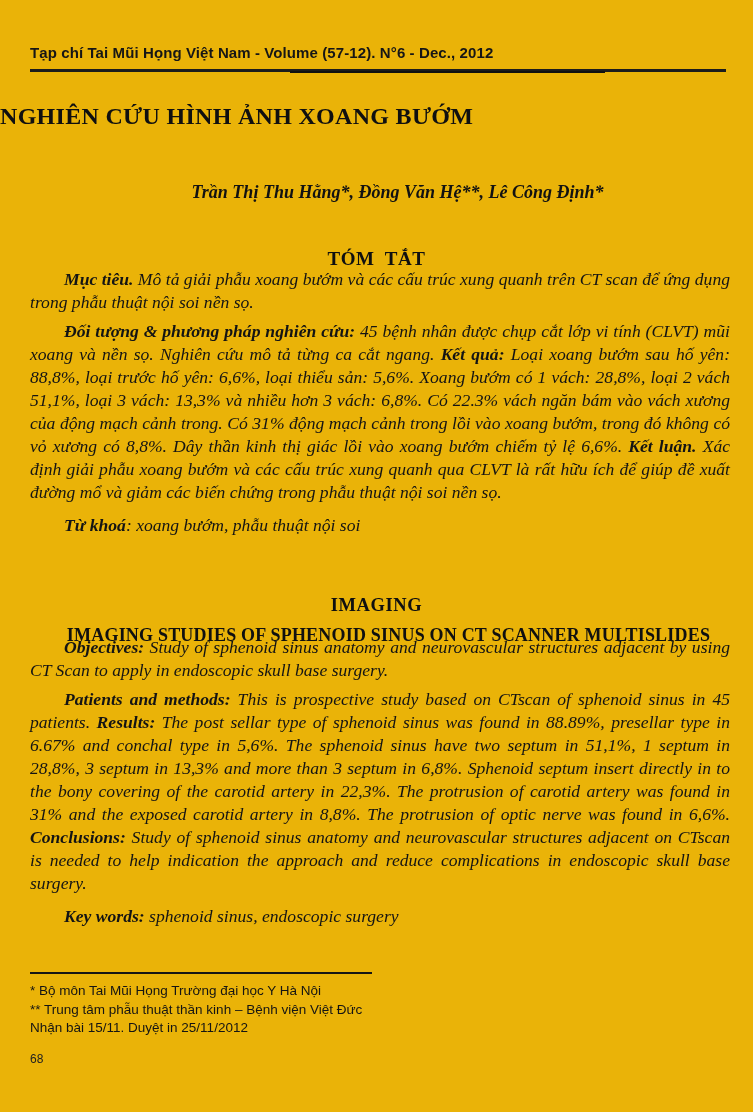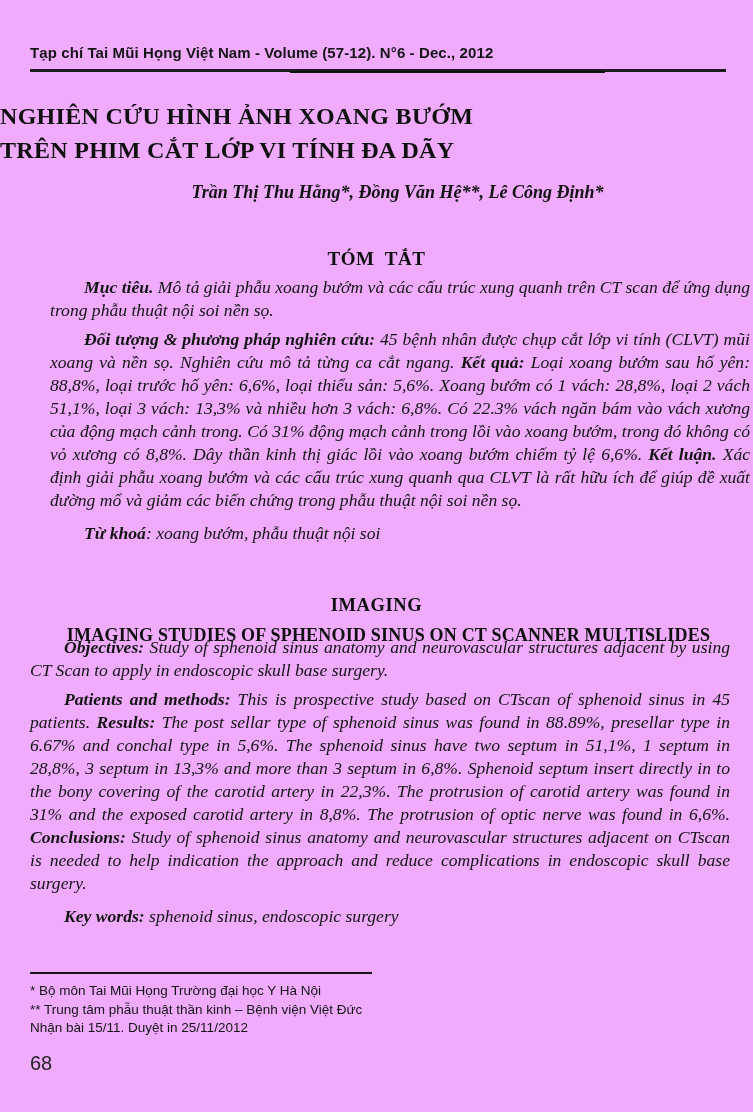--- a/index.html
+++ b/index.html
@@ -4,21 +4,21 @@
 <style>
   html, body {
     margin: 0;
     padding: 0;
     background: #ffffff;
   }
   .page {
     position: relative;
     width: 753px;
     height: 1112px;
-    background: #f0abfc;
+    background: #eab308;
     color: #131313;
     font-family: "Liberation Serif", serif;
     overflow: hidden;
   }
   .journal-header {
     position: absolute;
     left: 30px;
     top: 44px;
     width: 712px;
     font-family: "Liberation Sans", sans-serif;
@@ -90,21 +90,21 @@
     top: 625px;
     font-size: 18px;
     letter-spacing: 0.2px;
     margin-left: 12px;
   }
   .abstract {
     position: absolute;
     left: 30px;
     width: 700px;
   }
-  .abstract-vi { top: 276px; margin-left: 20px; }
+  .abstract-vi { top: 268px; }
   .abstract-en { top: 636px; }
   .abstract p {
     margin: 0;
     font-style: italic;
     font-size: 17.6px;
     line-height: 23px;
     text-align: justify;
     text-indent: 34px;
     color: #141414;
   }
@@ -125,36 +125,35 @@
     width: 342px;
     height: 2px;
     background: #161616;
     margin-bottom: 8px;
   }
   .page-number {
     position: absolute;
     left: 30px;
     top: 1052px;
     font-family: "Liberation Sans", sans-serif;
-    font-size: 20px;
+    font-size: 12px;
     color: #222;
   }
 </style>
 </head>
 <body>
 
 <div class="page">
 
   <div class="journal-header">Tạp chí Tai Mũi Họng Việt Nam - Volume (57-12). N°6 - Dec., 2012</div>
   <div class="header-rule"></div>
   <div class="header-rule-b"></div>
 
   <div class="article-title">
     <div>NGHIÊN CỨU HÌNH ẢNH XOANG BƯỚM</div>
-    <div>TRÊN PHIM CẮT LỚP VI TÍNH ĐA DÃY</div>
   </div>
 
   <div class="authors">Trần Thị Thu Hằng*, Đồng Văn Hệ**, Lê Công Định*</div>
 
   <div class="section-heading h-tomtat">TÓM TẮT</div>
 
   <div class="abstract abstract-vi">
     <p><b>Mục tiêu.</b><span> Mô tả giải phẫu xoang bướm và các cấu trúc xung quanh trên CT scan để ứng dụng trong phẫu thuật nội soi nền sọ.</span></p>
     <p><b>Đối tượng &amp; phương pháp nghiên cứu:</b><span> 45 bệnh nhân được chụp cắt lớp vi tính (CLVT) mũi xoang và nền sọ. Nghiên cứu mô tả từng ca cắt ngang. </span><b>Kết quả:</b><span> Loại xoang bướm sau hố yên: 88,8%, loại trước hố yên: 6,6%, loại thiểu sản: 5,6%. Xoang bướm có 1 vách: 28,8%, loại 2 vách 51,1%, loại 3 vách: 13,3% và nhiều hơn 3 vách: 6,8%. Có 22.3% vách ngăn bám vào vách xương của động mạch cảnh trong. Có 31% động mạch cảnh trong lồi vào xoang bướm, trong đó không có vỏ xương có 8,8%. Dây thần kinh thị giác lồi vào xoang bướm chiếm tỷ lệ 6,6%. </span><b>Kết luận.</b><span> Xác định giải phẫu xoang bướm và các cấu trúc xung quanh qua CLVT là rất hữu ích để giúp đề xuất đường mổ và giảm các biến chứng trong phẫu thuật nội soi nền sọ.</span></p>
     <p class="keywords"><b>Từ khoá</b><span>: xoang bướm, phẫu thuật nội soi</span></p>

